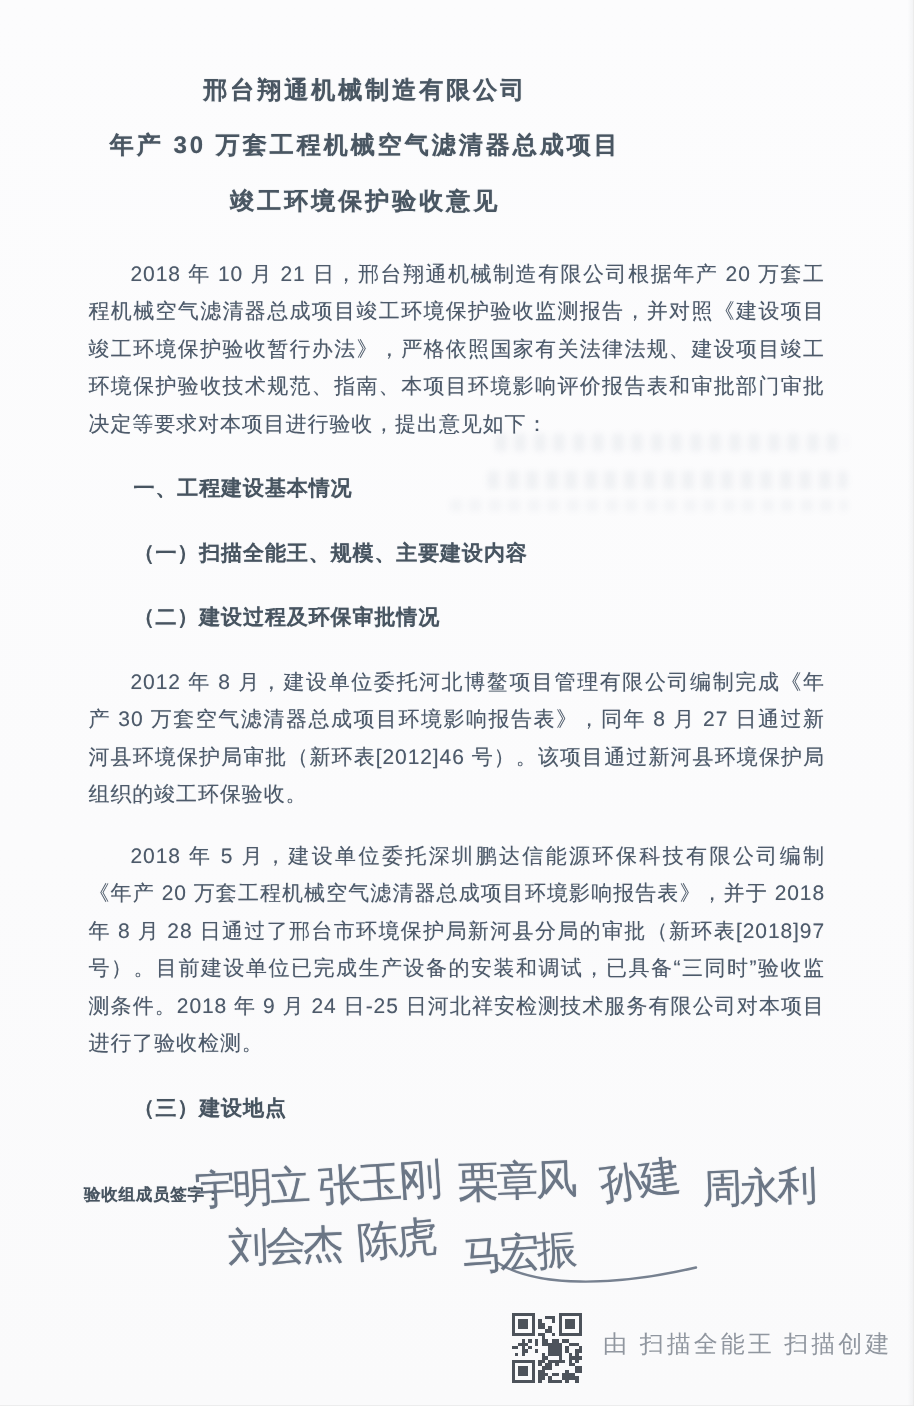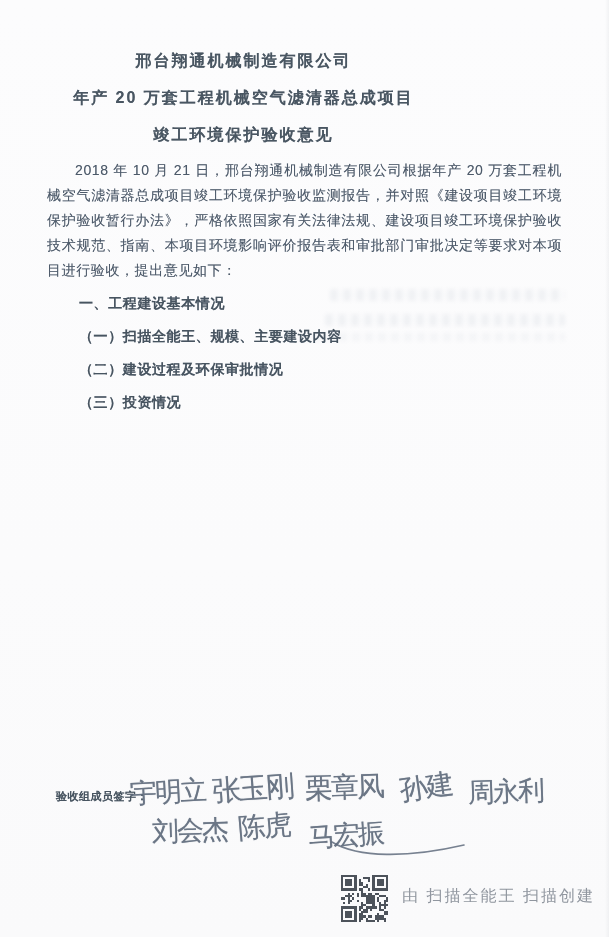--- a/index.html
+++ b/index.html
@@ -20,22 +20,22 @@
     height:37px;line-height:37px;font-weight:bold;font-size:16px;
     letter-spacing:2px;color:#495662;
     text-shadow:0 0 0.6px rgba(73,86,98,0.55);
   }
   .content{
     position:absolute;top:154px;left:43px;width:523px;
     font-size:14px;line-height:25px;letter-spacing:0.6px;
     text-align:justify;text-justify:inter-ideograph;
     color:#4d5a6a;text-shadow:0 0 0.5px rgba(77,90,106,0.45);
   }
-  .content p{margin:4px;text-indent:2em;}
-  .content .hd{margin:8px;text-indent:2em;font-weight:bold;color:#475460;}
+  .content p{margin:16px;text-indent:2em;}
+  .content .hd{margin:18px;text-indent:2em;font-weight:bold;color:#475460;}
   .sig-label{
     position:absolute;left:56px;top:789px;font-size:11px;font-weight:bold;
     color:#475460;letter-spacing:0.5px;text-shadow:0 0 0.5px rgba(71,84,96,0.5);
   }
   .sig{
     position:absolute;font-size:27px;color:#5f6b7c;opacity:0.92;
     letter-spacing:-2px;white-space:nowrap;
     text-shadow:0 0 0.7px rgba(95,107,124,0.6);
     transform-origin:left center;
   }
@@ -52,30 +52,32 @@
   }
   .flourish{position:absolute;left:328px;top:838px;}
 </style>
 </head>
 <body>
 
 <div class="page">
 
   <div class="titles">
     <div class="title-line">邢台翔通机械制造有限公司</div>
-    <div class="title-line">年产 20 万套工程机械空气滤清器总成项目</div>
+    <div class="title-line">年产 30 万套工程机械空气滤清器总成项目</div>
     <div class="title-line">竣工环境保护验收意见</div>
   </div>
 
   <div class="content">
     <p>2018 年 10 月 21 日，邢台翔通机械制造有限公司根据年产 20 万套工程机械空气滤清器总成项目竣工环境保护验收监测报告，并对照《建设项目竣工环境保护验收暂行办法》，严格依照国家有关法律法规、建设项目竣工环境保护验收技术规范、指南、本项目环境影响评价报告表和审批部门审批决定等要求对本项目进行验收，提出意见如下：</p>
     <p class="hd">一、工程建设基本情况</p>
     <p class="hd">（一）扫描全能王、规模、主要建设内容</p>
     <p class="hd">（二）建设过程及环保审批情况</p>
-    <p class="hd">（三）投资情况</p>
+    <p>2012 年 8 月，建设单位委托河北博鳌项目管理有限公司编制完成《年产 30 万套空气滤清器总成项目环境影响报告表》，同年 8 月 27 日通过新河县环境保护局审批（新环表[2012]46 号）。该项目通过新河县环境保护局组织的竣工环保验收。</p>
+    <p>2018 年 5 月，建设单位委托深圳鹏达信能源环保科技有限公司编制《年产 20 万套工程机械空气滤清器总成项目环境影响报告表》，并于 2018 年 8 月 28 日通过了邢台市环境保护局新河县分局的审批（新环表[2018]97 号）。目前建设单位已完成生产设备的安装和调试，已具备“三同时”验收监测条件。2018 年 9 月 24 日-25 日河北祥安检测技术服务有限公司对本项目进行了验收检测。</p>
+    <p class="hd">（三）建设地点</p>
   </div>
 
   <div class="bleed" style="left:330px;top:289px;width:235px;"></div>
   <div class="bleed" style="left:325px;top:314px;width:240px;"></div>
   <div class="bleed" style="left:300px;top:333px;width:265px;height:8px;opacity:0.11;"></div>
 
   <div class="sig-label">验收组成员签字：</div>
 
   <span class="sig" style="left:130px;top:776px;transform:rotate(-3deg);">宇明立</span>
   <span class="sig" style="left:212px;top:772px;font-size:29px;transform:rotate(-4deg);">张玉刚</span>

